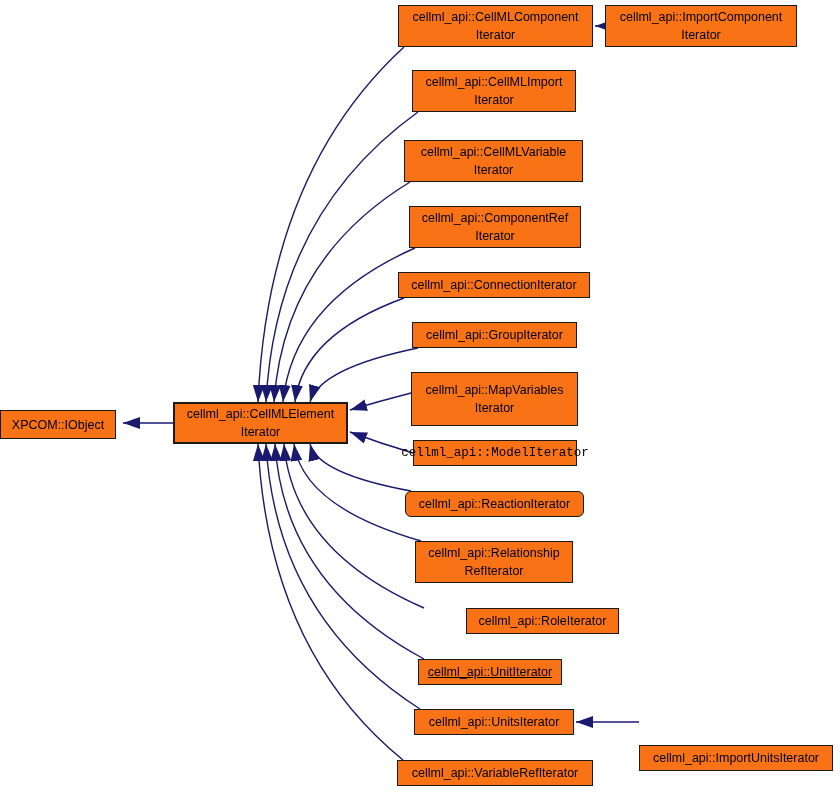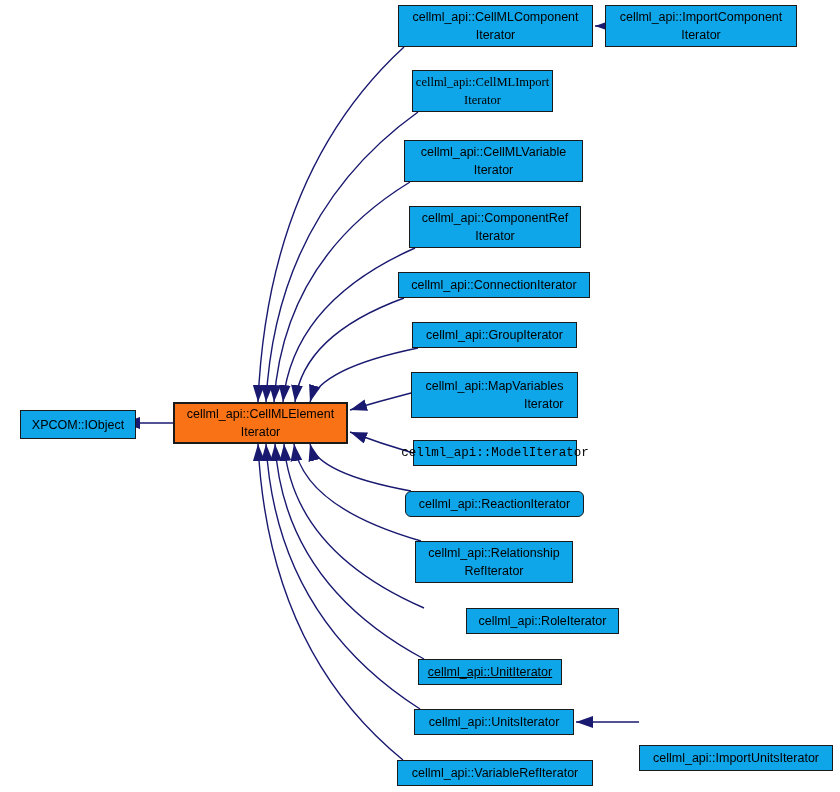--- a/index.html
+++ b/index.html
@@ -2,21 +2,21 @@
 <html><head>
 <meta charset="utf-8">
 <style>
   html,body{margin:0;padding:0;background:#ffffff;}
   body{width:840px;height:792px;font-family:"Liberation Sans",sans-serif;}
   .diagram{position:relative;width:840px;height:792px;background:#ffffff;overflow:hidden;}
   .edges{position:absolute;left:0;top:0;width:840px;height:792px;z-index:1;}
   .node{
     position:absolute;z-index:2;box-sizing:border-box;
     display:flex;align-items:center;justify-content:center;
-    background:#0ea5e9;border:1.5px solid #1a1a1a;
+    background:#f97316;border:1.5px solid #1a1a1a;
     color:#000000;font-size:12.5px;line-height:18px;text-align:center;
     white-space:pre-line;cursor:pointer;
   }
   .node.hl{background:#f97316;border-width:2px;cursor:default;}
 </style>
 </head>
 <body>
 
 <div class="diagram">
 
@@ -40,45 +40,45 @@
       <path d="M421,541 Q303,507 294,444" marker-end="url(#arrow)"></path>
       <path d="M424,608 Q293,551 284,444" marker-end="url(#arrow)"></path>
       <path d="M424,659 Q284,584 275,444" marker-end="url(#arrow)"></path>
       <path d="M420,709 Q276,617 266,444" marker-end="url(#arrow)"></path>
       <path d="M403,760 Q268,650 258,444" marker-end="url(#arrow)"></path>
       <path d="M643,26 L595,26" marker-end="url(#arrow)"></path>
       <path d="M639,722 L576,722" marker-end="url(#arrow)"></path>
     </g>
   </svg>
 
-  <div class="node" style="left:20px;top:410px;width:116px;height:29px;">XPCOM::IObject</div>
+  <div class="node" style="left:0;top:410px;width:116px;height:29px;">XPCOM::IObject</div>
 
   <div class="node hl" style="left:173px;top:402px;width:175px;height:42px;">cellml_api::CellMLElement
 Iterator</div>
 
   <div class="node" style="left:398px;top:5px;width:195px;height:42px;">cellml_api::CellMLComponent
 Iterator</div>
 
   <div class="node" style="left:605px;top:5px;width:192px;height:42px;">cellml_api::ImportComponent
 Iterator</div>
 
-  <div class="node" style="left:412px;top:70px;width:141px;height:42px;font-family:Liberation Serif, serif;">cellml_api::CellMLImport
+  <div class="node" style="left:412px;top:70px;width:164px;height:42px;">cellml_api::CellMLImport
 Iterator</div>
 
   <div class="node" style="left:404px;top:140px;width:179px;height:42px;">cellml_api::CellMLVariable
 Iterator</div>
 
   <div class="node" style="left:409px;top:206px;width:172px;height:42px;">cellml_api::ComponentRef
 Iterator</div>
 
   <div class="node" style="left:398px;top:272px;width:192px;height:26px;">cellml_api::ConnectionIterator</div>
 
   <div class="node" style="left:412px;top:322px;width:165px;height:26px;">cellml_api::GroupIterator</div>
 
-  <div class="node" style="left:411px;top:372px;width:167px;height:46px;text-align:right;">cellml_api::MapVariables
+  <div class="node" style="left:411px;top:372px;width:167px;height:54px;">cellml_api::MapVariables
 Iterator</div>
 
   <div class="node" style="left:413px;top:440px;width:164px;height:26px;font-family:Liberation Mono, monospace;">cellml_api::ModelIterator</div>
 
   <div class="node" style="left:405px;top:491px;width:179px;height:26px;border-radius:6px;">cellml_api::ReactionIterator</div>
 
   <div class="node" style="left:415px;top:541px;width:158px;height:42px;">cellml_api::Relationship
 RefIterator</div>
 
   <div class="node" style="left:418px;top:608px;width:153px;height:26px;margin-left:48px;">cellml_api::RoleIterator</div>

